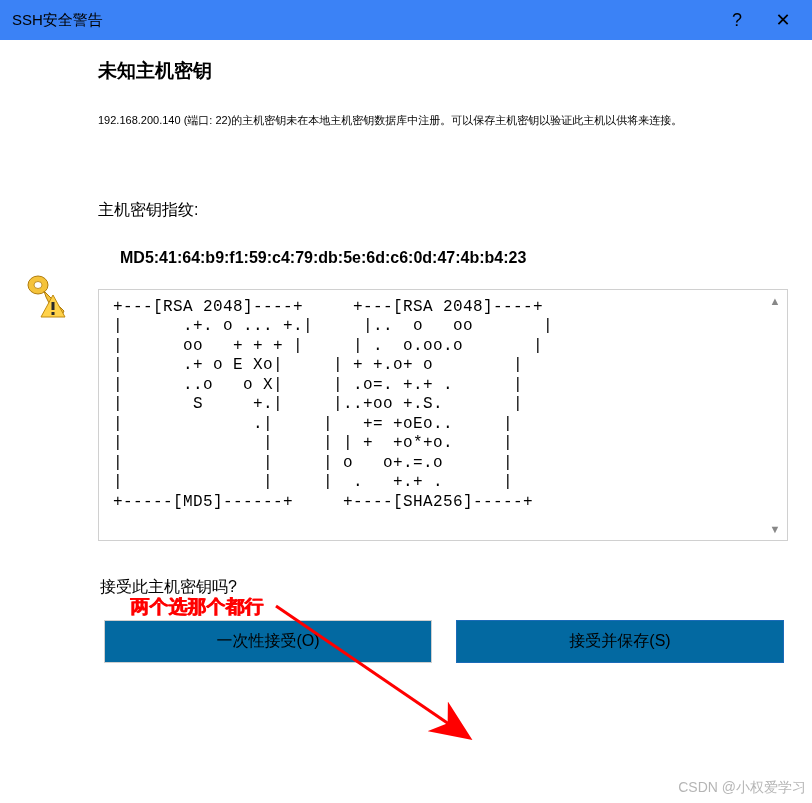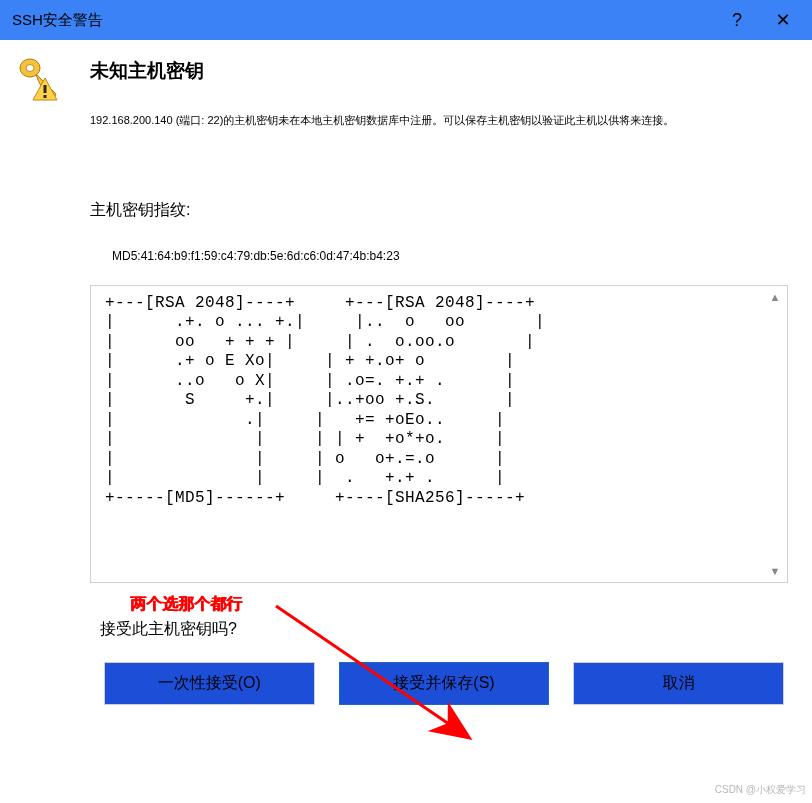--- a/index.html
+++ b/index.html
@@ -34,23 +34,24 @@
     .titlebar .ctrl {
       width: 46px;
       height: 36px;
       display: flex;
       align-items: center;
       justify-content: center;
       font-size: 18px;
       color: #000000;
     }
     .content {
-      padding: 12px 24px 0 16px;
+      padding: 12px 24px 0 24px;
       display: flex;
       gap: 24px;
+      align-items: center;
     }
     .icon-col {
       flex: 0 0 50px;
       padding-top: 4px;
     }
     .warn-icon svg {
       width: 48px;
       height: 48px;
     }
     .main-col {
@@ -66,44 +67,45 @@
     .desc {
       font-size: 11px;
       line-height: 1.6;
       margin-bottom: 70px;
     }
     .label-fp {
       font-size: 16px;
       margin-bottom: 28px;
     }
     .fp-line {
-      font-size: 12px;
+      font-size: 16px;
       margin-bottom: 22px;
       word-break: break-all;
       padding-left: 22px;
+      font-weight: bold;
     }
     .ascii-box {
       border: 1px solid #d0d0d0;
       padding: 8px 14px;
       position: relative;
-      height: 298px;
+      height: 252px;
       overflow: hidden;
     }
     .ascii-pre {
       font-family: "Consolas", "Courier New", monospace;
       font-size: 16px;
       line-height: 1.22;
       white-space: pre;
       letter-spacing: 0.4px;
     }
     .annotation {
       position: absolute;
       left: 130px;
       top: 594px;
-      font-size: 16px;
+      font-size: 19px;
       font-weight: bold;
       color: #ff0000;
       text-shadow: 1px 0 0 #ff0000;
     }
     .arrow-svg {
       position: absolute;
       left: 270px;
       top: 600px;
       pointer-events: none;
     }
@@ -130,36 +132,36 @@
     }
     .btn-row {
       display: flex;
       gap: 24px;
       padding: 0 4px;
     }
     .btn {
       flex: 1;
       height: 43px;
       border: 1px solid #cfcfcf;
-      background: #1d4ed8;
+      background: #0369a1;
       font-size: 16px;
       display: flex;
       align-items: center;
       justify-content: center;
       cursor: pointer;
       font-family: inherit;
     }
     .btn.primary {
       border: 1.5px solid #1b6bb8;
     }
     .watermark {
       position: absolute;
       right: 6px;
       bottom: 6px;
-      font-size: 10px;
+      font-size: 14px;
       color: rgba(120, 120, 120, 0.55);
     }
     .lower {
       padding: 0 24px 18px 100px;
     }
   </style>
 </head>
 <body>
 
 <div class="titlebar">
@@ -222,17 +224,16 @@
     </marker>
   </defs>
   <line x1="6" y1="6" x2="195" y2="135" stroke="#ff0000" stroke-width="3" marker-end="url(#ah)"></line>
 </svg>
 
 <div class="lower">
   <div class="prompt">接受此主机密钥吗?</div>
   <div class="btn-row">
     <button class="btn">一次性接受(O)</button>
     <button class="btn primary">接受并保存(S)</button>
-    <button class="btn">取消</button>
   </div>
 </div>
 
 <div class="watermark">CSDN @小权爱学习</div>
 
 </body></html>

